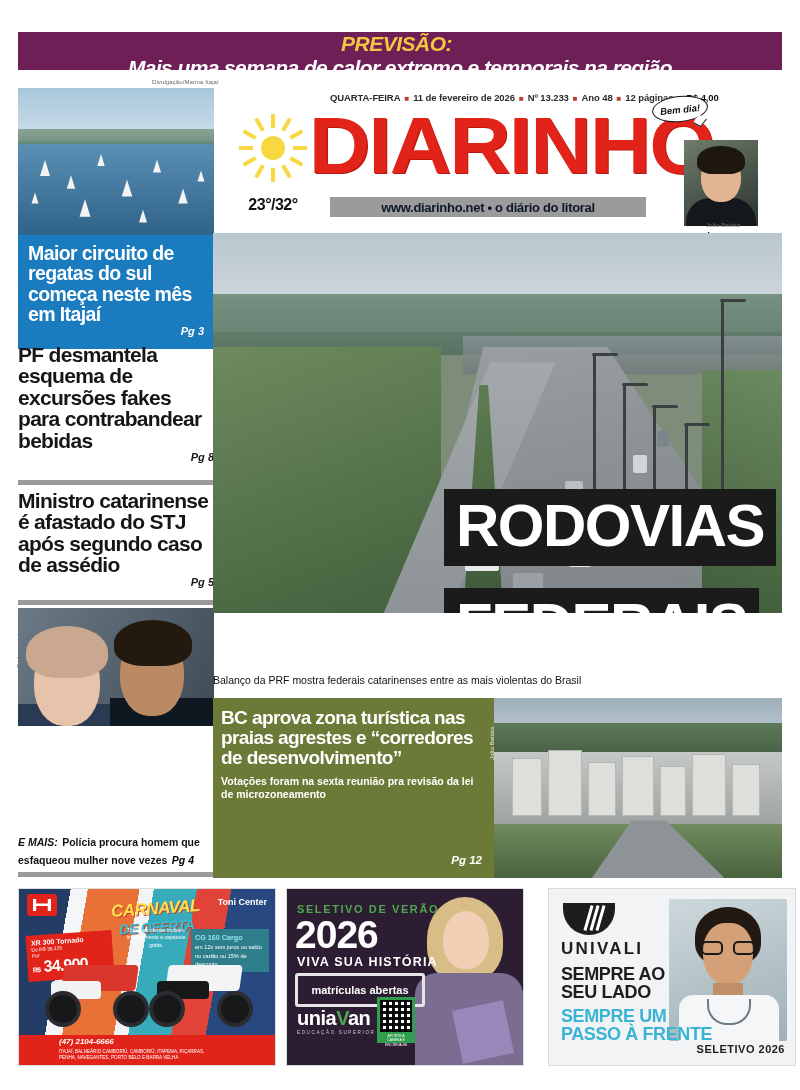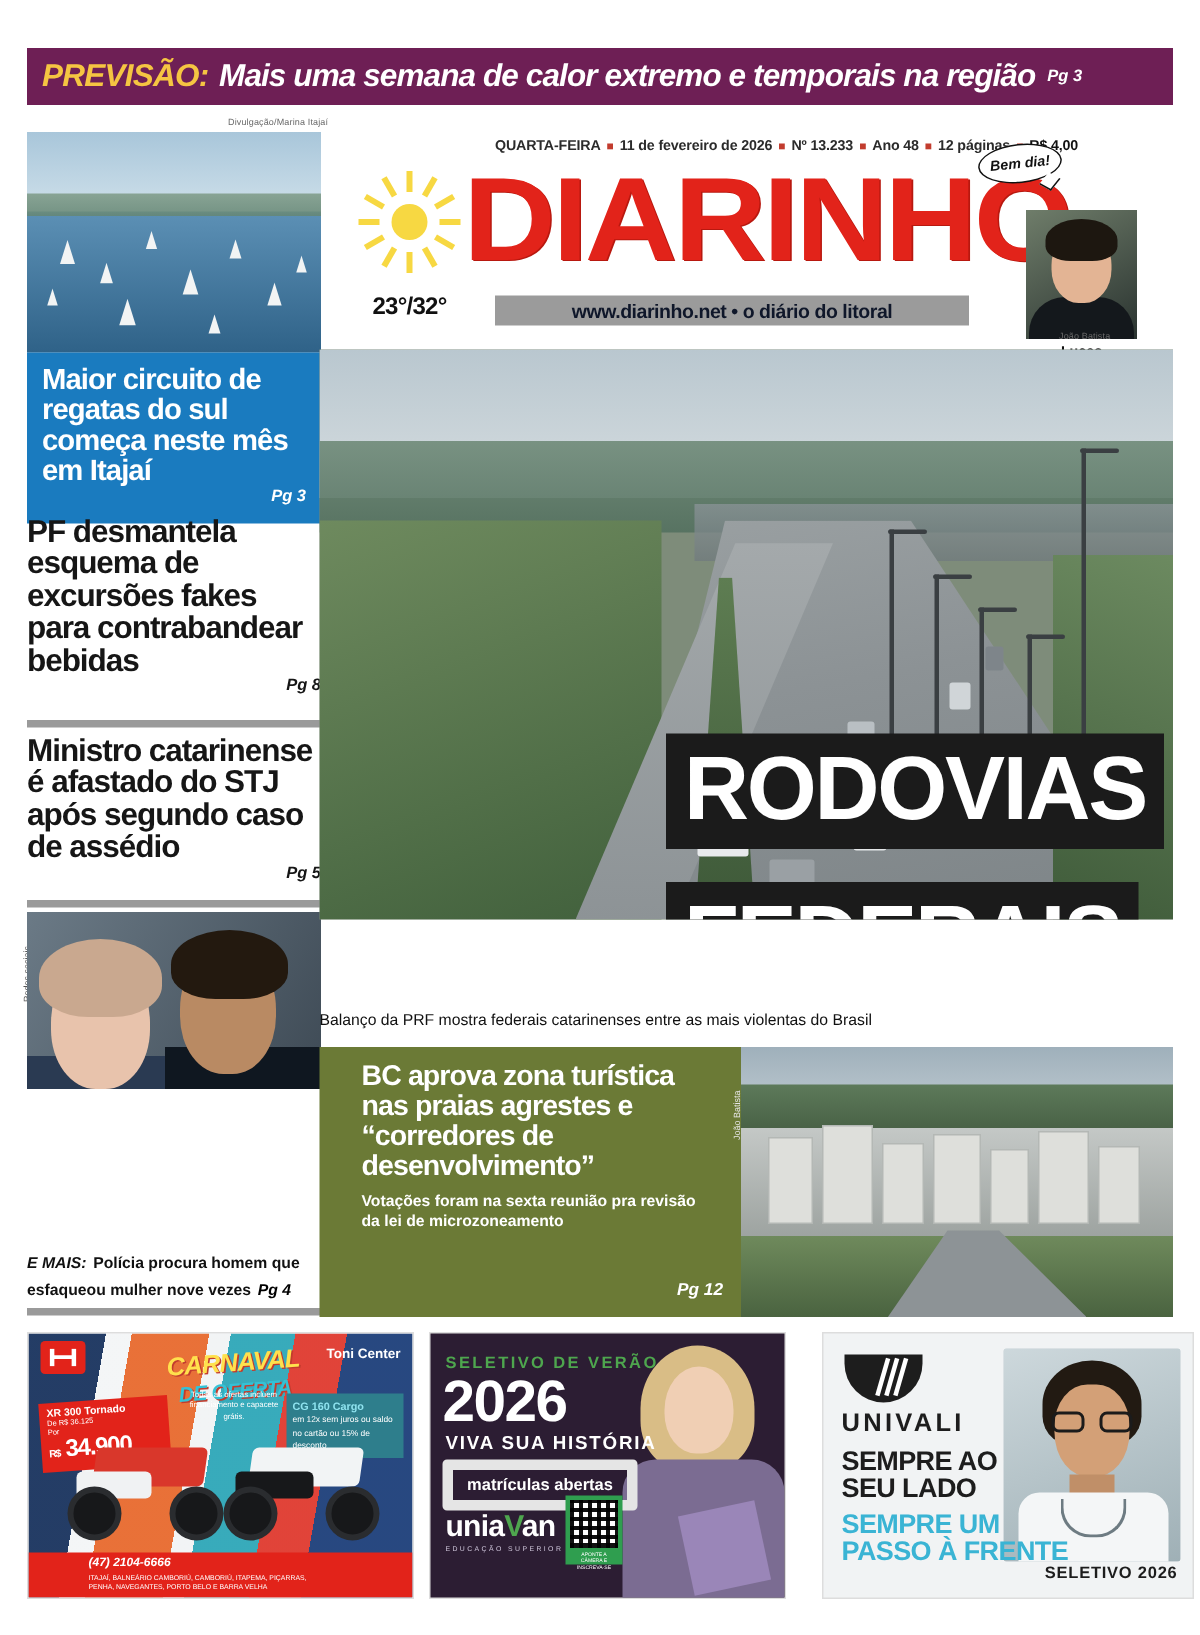--- a/index.html
+++ b/index.html
@@ -8,21 +8,21 @@
     background: #ffffff;
     font-family: "Liberation Sans", sans-serif;
     overflow: hidden;
     position: relative;
   }
   .page { position:absolute; left:0; top:0; width:800px; height:1090px; background:#fff; }
 
   
   .topbanner {
     position:absolute; left:18px; top:32px; width:764px; height:38px;
-    background:#6e1f55; display:flex; align-items:center; padding:0 10px;
+    background:#6e1f55; display:flex; align-items:center; padding:0 10px;flex-direction:column;
   }
   .topbanner .kicker {
     color:#f5c542; font-style:italic; font-weight:bold; font-size:21px;
     letter-spacing:-0.5px; font-family:"Liberation Sans", sans-serif;
     margin-right:7px; white-space:nowrap;
   }
   .topbanner .btext {
     color:#ffffff; font-style:italic; font-weight:bold; font-size:21px;
     letter-spacing:-0.6px; white-space:nowrap;
   }
@@ -211,21 +211,21 @@
   .hl2 { left:231px; top:355px; font-size:60px; }
 
   .maincaption {
     position:absolute; left:213px; top:674px; width:569px;
     font-size:10.5px; color:#111; font-weight:normal;
   }
 
   
   .greenblock {
     position:absolute; left:213px; top:698px; width:281px; height:180px;
-    background:#6b7a36; padding:10px 28px;
+    background:#6b7a36; padding:10px 8px;
   }
   .greenblock .t {
     color:#fff; font-weight:bold; font-size:19px; line-height:1.05; letter-spacing:-0.6px;
   }
   .greenblock .d {
     color:#fff; font-size:10.5px; font-weight:bold; line-height:1.22; margin-top:7px;
   }
   .greenblock .pg {
     color:#fff; font-size:11.5px; font-style:italic; font-weight:bold;
     position:absolute; right:12px; bottom:12px;
@@ -287,21 +287,21 @@
   .moto .body { position:absolute; border-radius:4px; }
 
   
   .u-s1 { position:absolute; left:10px; top:14px; font-size:11px; font-weight:bold;
     color:#4ea64e; letter-spacing:1.6px; }
   .u-2026 { position:absolute; left:8px; top:26px; font-size:39px; font-weight:bold;
     color:#fff; letter-spacing:-1px; line-height:1; }
   .u-viva { position:absolute; left:10px; top:66px; font-size:12.5px; font-weight:bold;
     color:#fff; letter-spacing:1.2px; }
   .u-mat { position:absolute; left:8px; top:84px; width:130px; height:34px;
-    border:7px solid #e5e5e5; border-radius:3px; display:flex; align-items:center;
+    border:3px solid #e5e5e5; border-radius:3px; display:flex; align-items:center;
     justify-content:center; color:#fff; font-size:11px; font-weight:bold; }
   .u-logo { position:absolute; left:10px; top:118px; font-size:20px; font-weight:bold;
     color:#fff; letter-spacing:-0.5px; }
   .u-logo .chk { color:#4ea64e; }
   .u-logo small { display:block; font-size:4.6px; letter-spacing:1.6px; color:#cfc6db; font-weight:normal; }
   .u-qr { position:absolute; left:90px; top:108px; width:38px; height:46px;
     background:#2f9e4f; padding:3px; }
   .u-qr .q { width:32px; height:32px; background:
     repeating-linear-gradient(90deg,#111 0 3px,#fff 3px 6px),
     repeating-linear-gradient(0deg,#111 0 3px,transparent 3px 6px);

